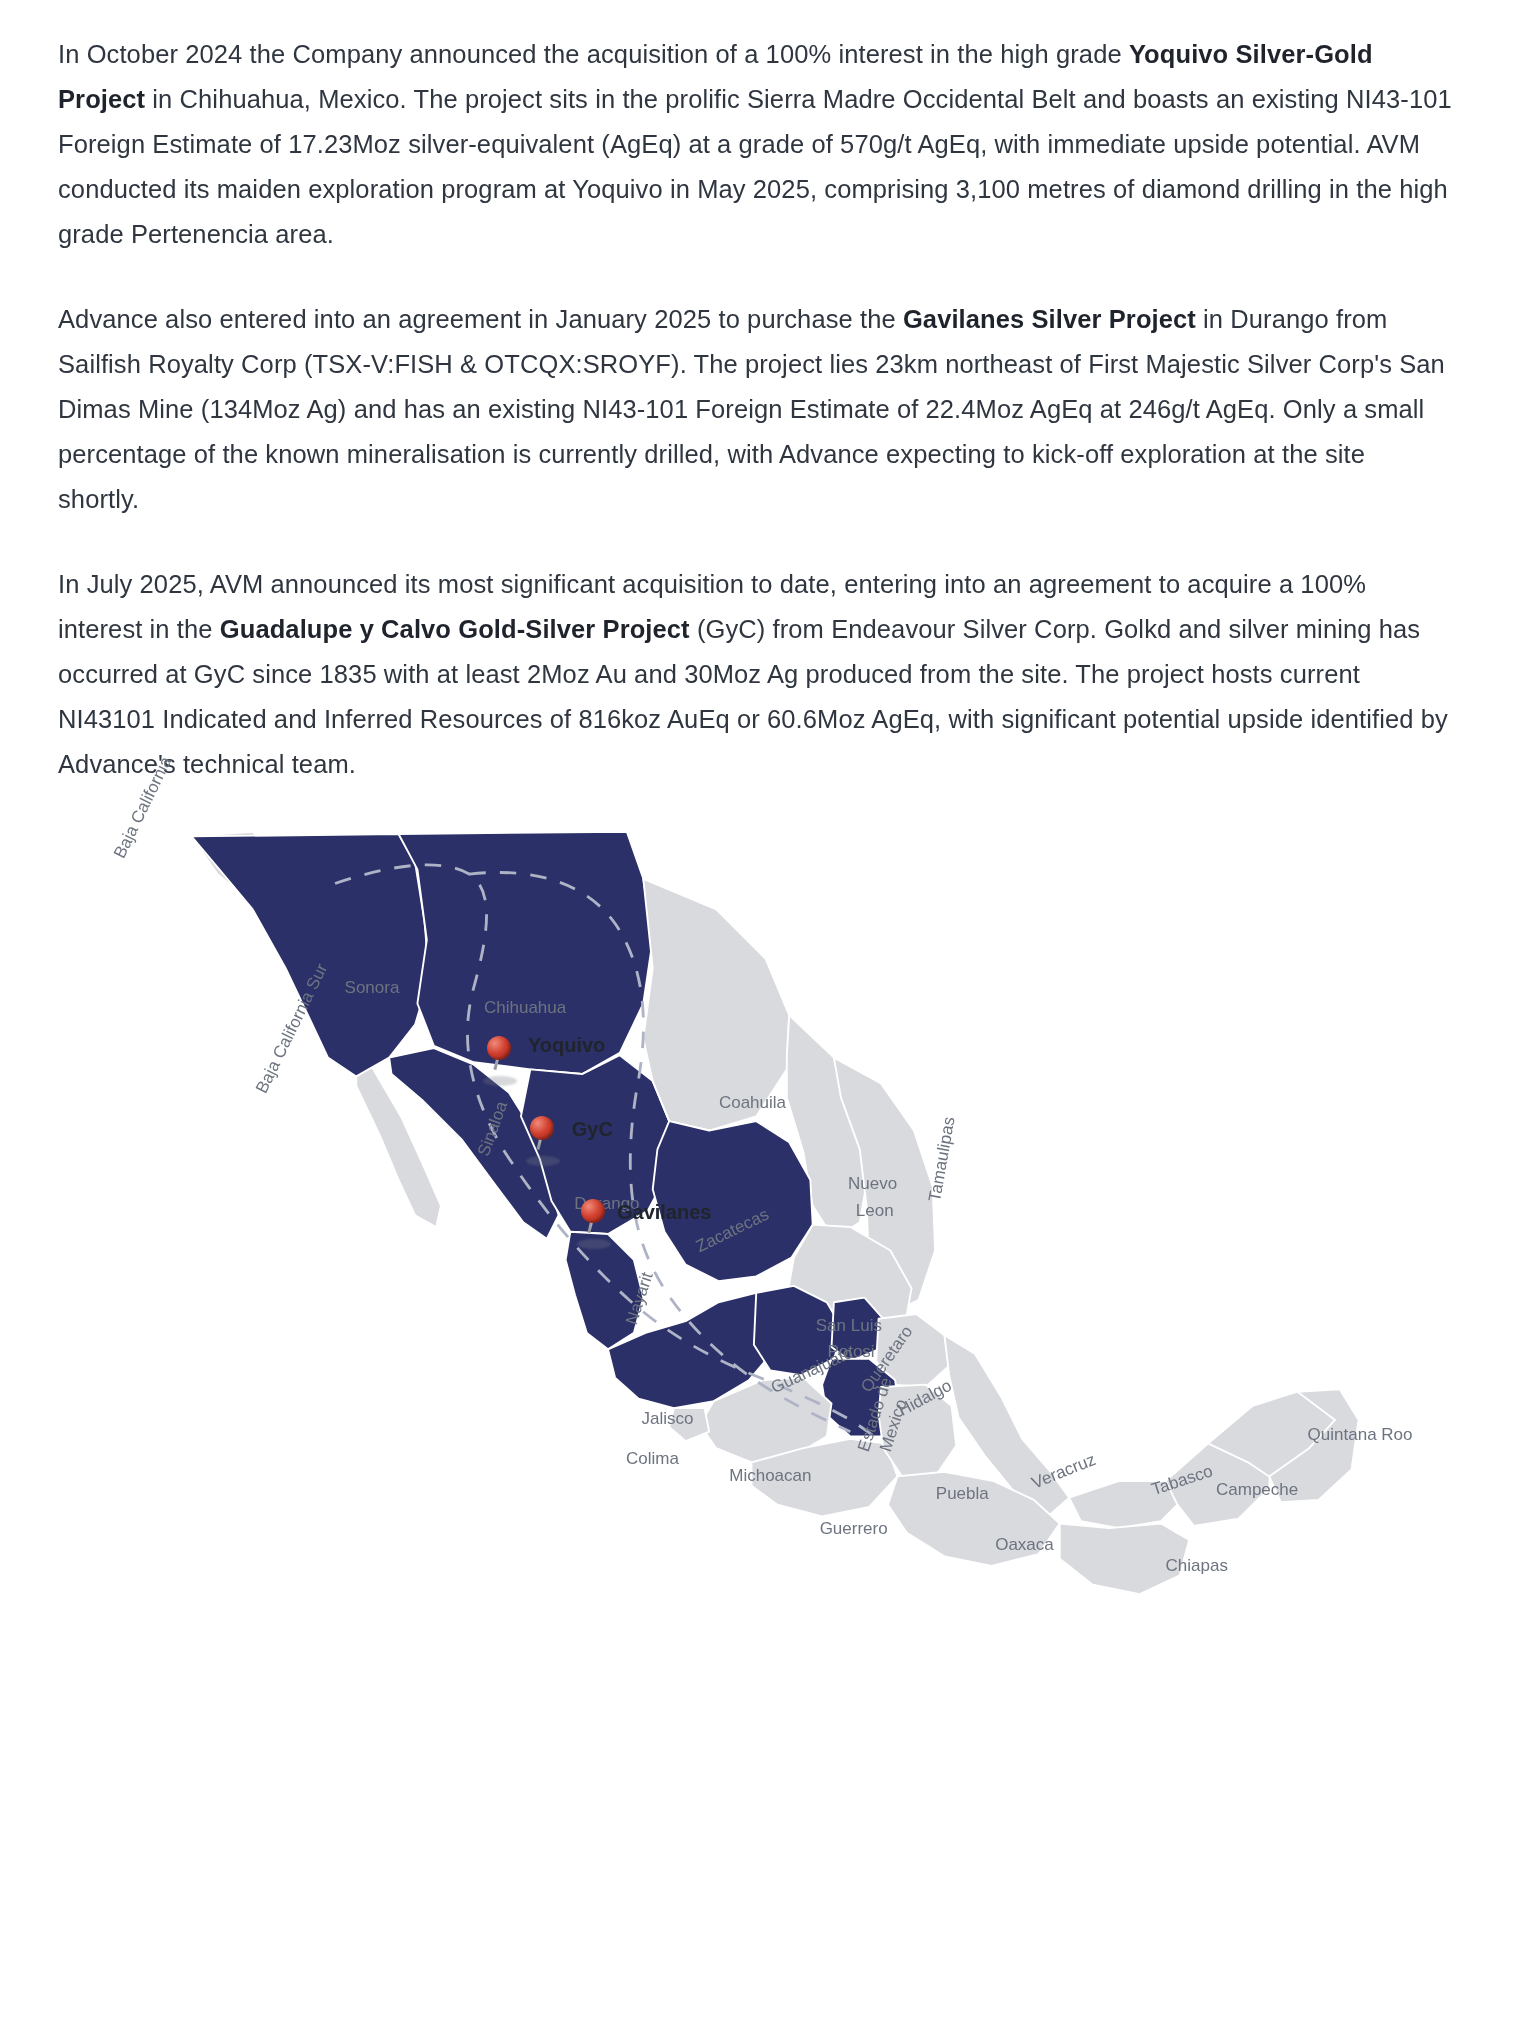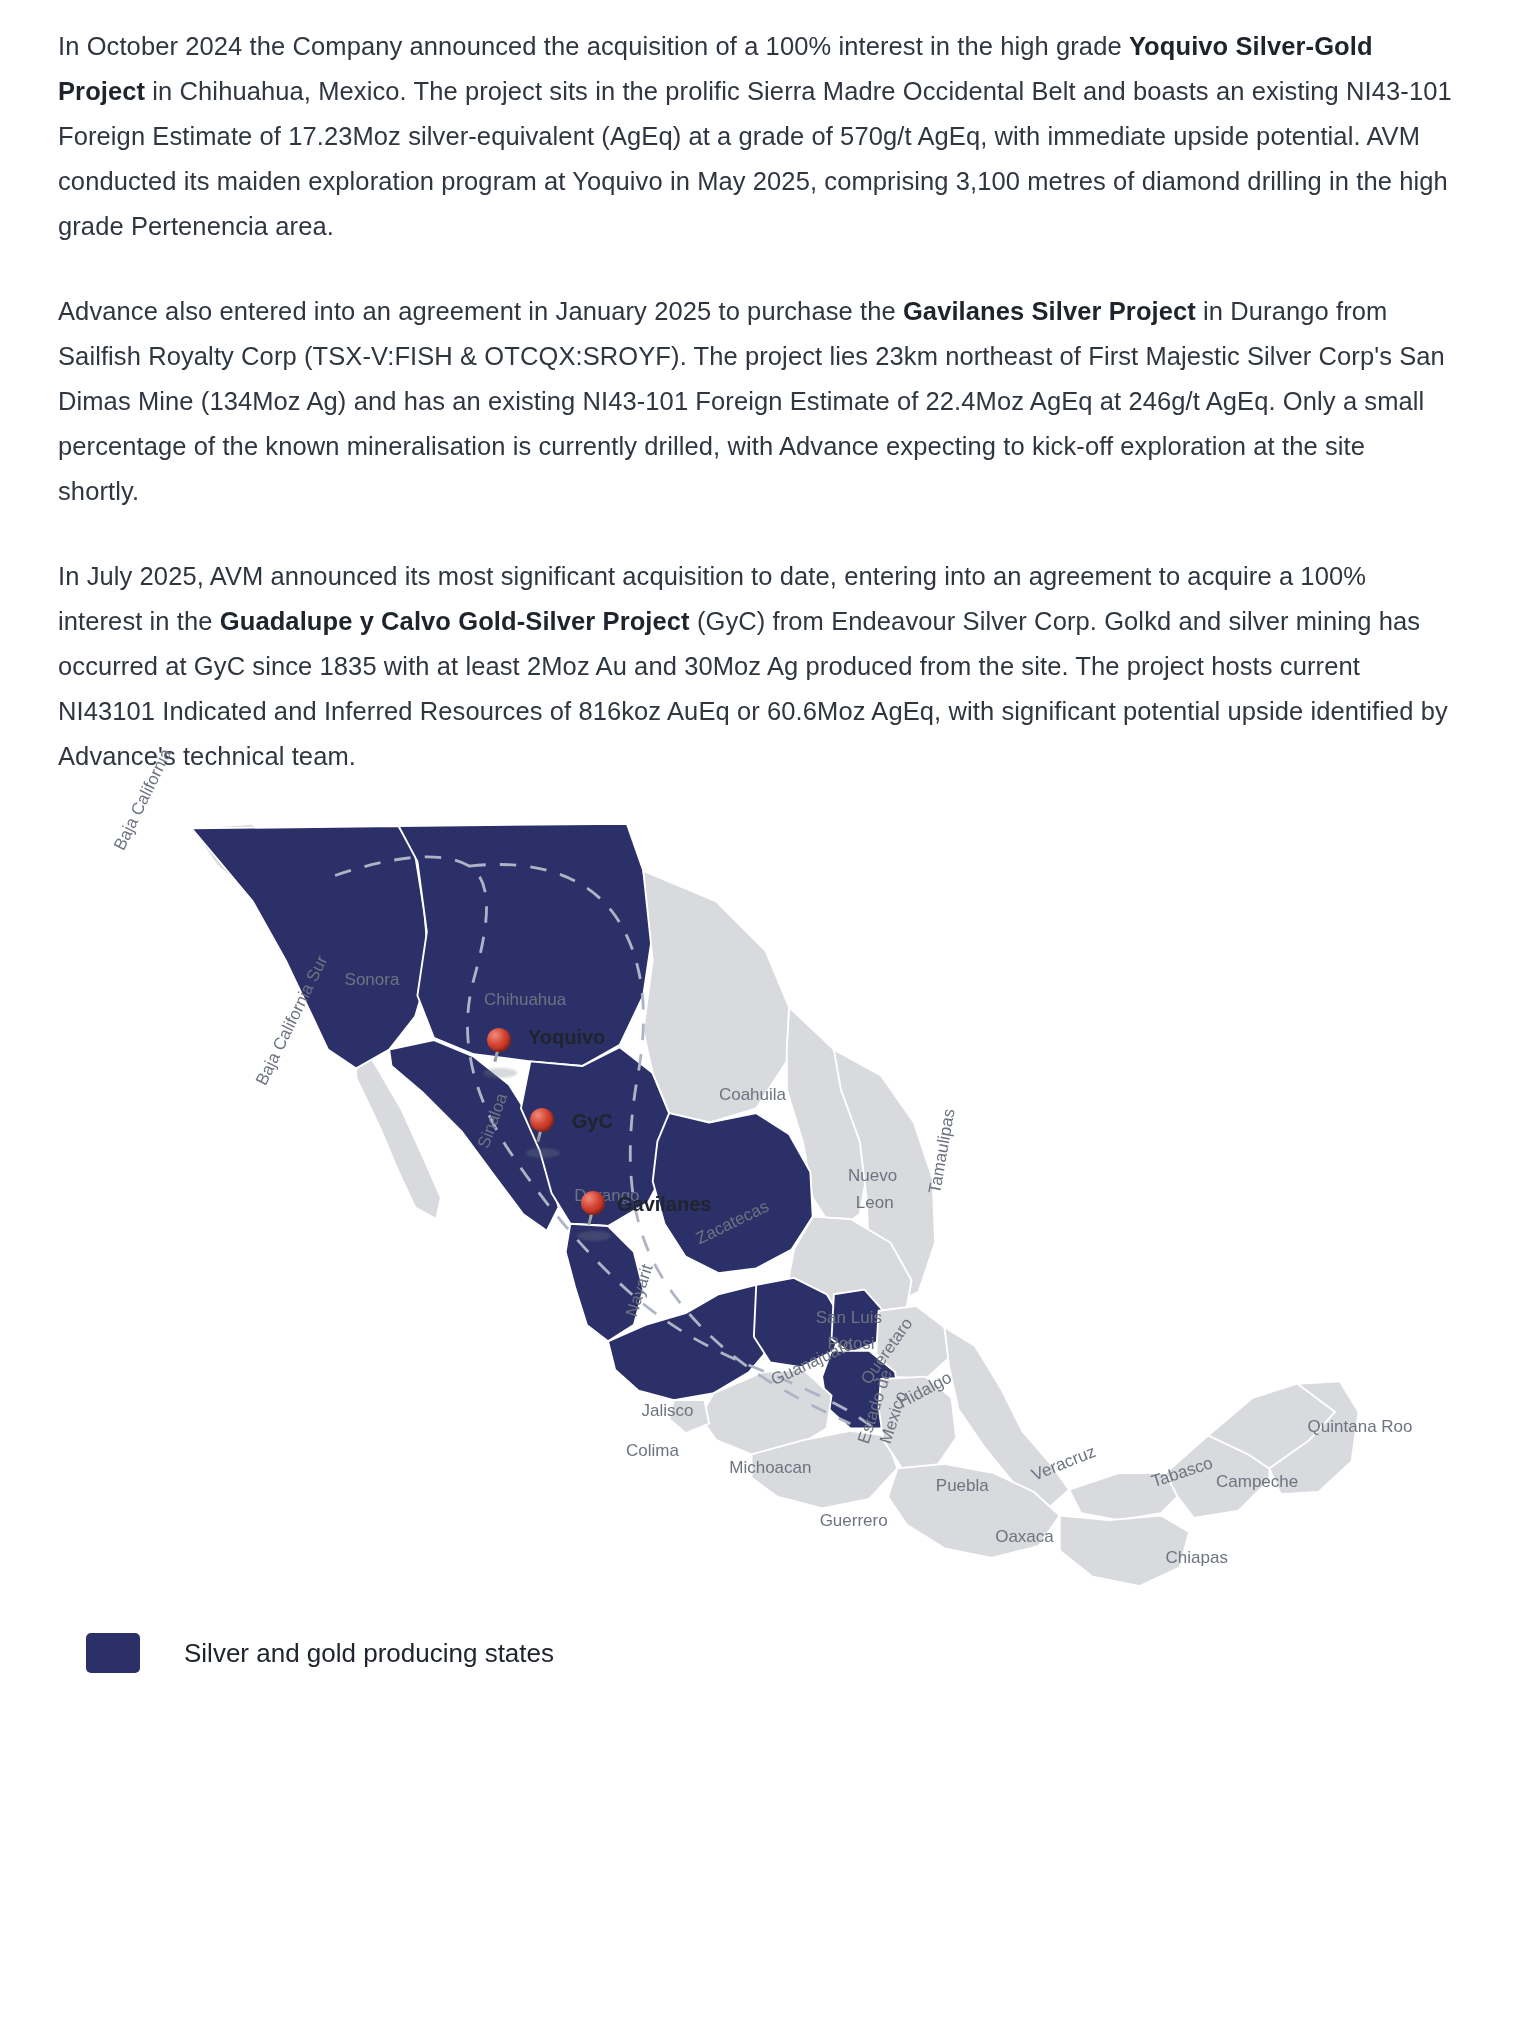--- a/index.html
+++ b/index.html
@@ -17,21 +17,21 @@
     width: 1524px;
     min-height: 2030px;
     position: relative;
     box-sizing: border-box;
     padding: 24px 50px 0 58px;
   }
   .para {
     font-size: 25.5px;
     line-height: 45px;
     color: #2f3640;
-    margin: 0 0 40px 0;
+    margin: 8px 0 40px 0;
     letter-spacing: 0.1px;
     max-width: 1395px;
   }
   .para b { font-weight: bold; color: #1f242c; }
 
   
   .map-wrap {
     position: relative;
     width: 1420px;
     height: 800px;
@@ -254,19 +254,15 @@
         <div class="pin-shadow" style="left: 518.818px; top: 411.765px;"></div>
         <div class="pin" style="left: 522.818px; top: 371.765px;">
           <div class="needle"></div>
           <div class="head"></div>
         </div>
         <div class="pin-label" style="left: 558.964px; top: 374.118px;">Gavilanes</div>
       </div>
   </div>
 
   <div class="legend">
-    <div class="legend-row">
-      <div class="legend-swatch"></div>
-      <div class="legend-text">Silver and gold producing states</div>
-    </div>
   </div>
 
 </div>
 
 </body></html>

